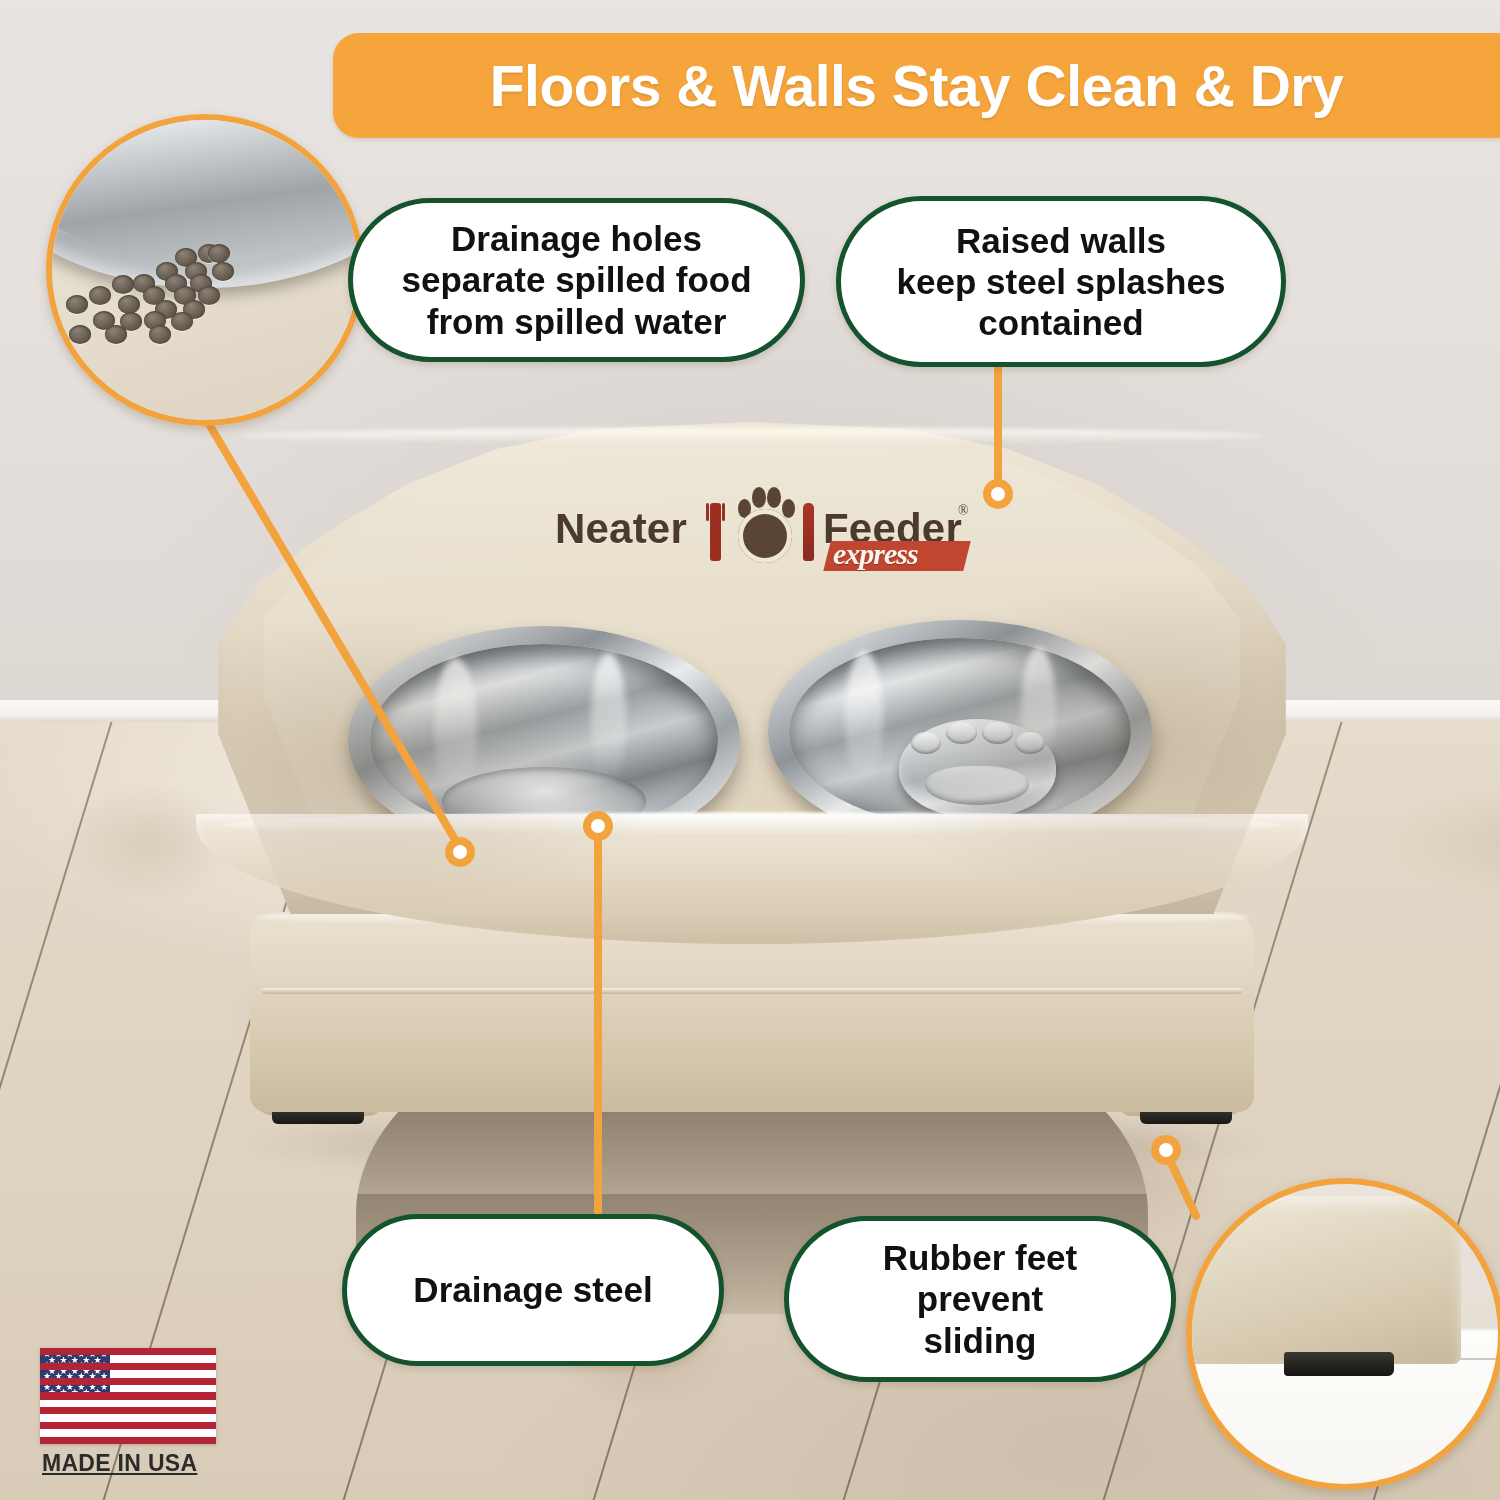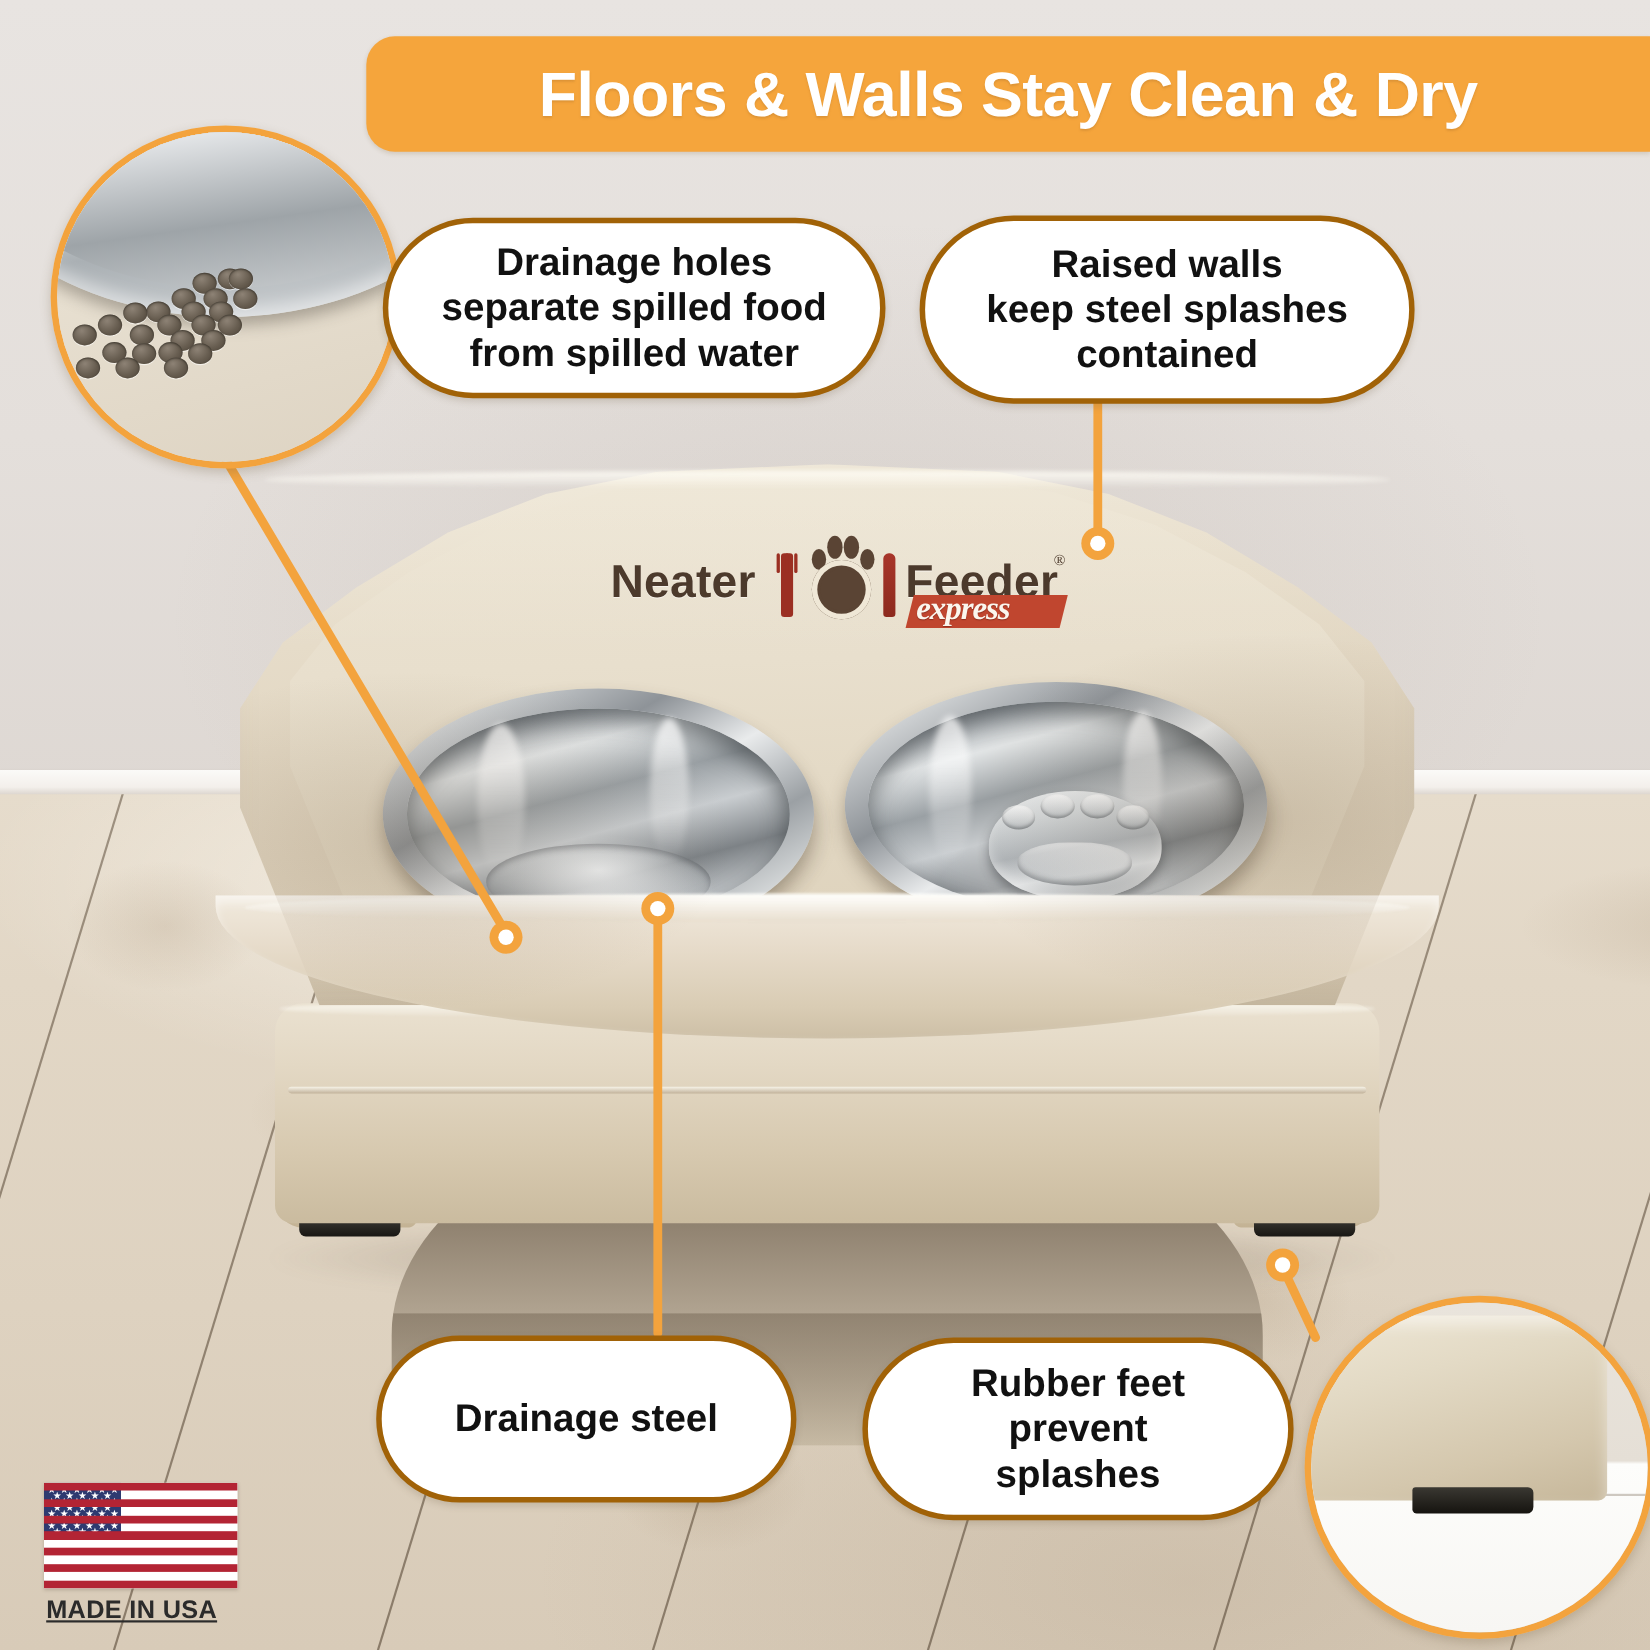--- a/index.html
+++ b/index.html
@@ -237,21 +237,21 @@
   }
   #banner-text{
     color:#ffffff;font-size:57px;font-weight:700;letter-spacing:-.5px;
     white-space:nowrap;
     text-shadow:0 2px 2px rgba(150,100,40,.25);
   }
 
   
   .callout{
     position:absolute;background:#ffffff;
-    border:5px solid #a16207;border-radius:999px;
+    border:5px solid #14532d;border-radius:999px;
     display:flex;align-items:center;justify-content:center;
     text-align:center;color:#111111;font-weight:700;line-height:1.18;
     box-shadow:0 3px 7px rgba(110,92,66,.22);
     z-index:6;
   }
   #co-drain{left:348px;top:198px;width:447px;height:154px;font-size:35px;}
   #co-walls{left:836px;top:196px;width:440px;height:161px;font-size:35px;}
   #co-bowls{left:342px;top:1214px;width:372px;height:142px;font-size:35px;}
   #co-feet {left:784px;top:1216px;width:382px;height:156px;font-size:35px;}
 
@@ -508,21 +508,21 @@
   <div class="callout" id="co-bowls">
     <div>
       <div>Drainage steel</div>
     </div>
   </div>
 
   <div class="callout" id="co-feet">
     <div>
       <div>Rubber feet</div>
       <div>prevent</div>
-      <div>splashes</div>
+      <div>sliding</div>
     </div>
   </div>
 
   <div id="usa">
     <div class="flag" id="flag">
       <div class="canton">
           <div class="star" style="left: 3px; top: 2.4px;">★</div>
           <div class="star" style="left: 14.4px; top: 2.4px;">★</div>
           <div class="star" style="left: 25.8px; top: 2.4px;">★</div>
           <div class="star" style="left: 37.2px; top: 2.4px;">★</div>

